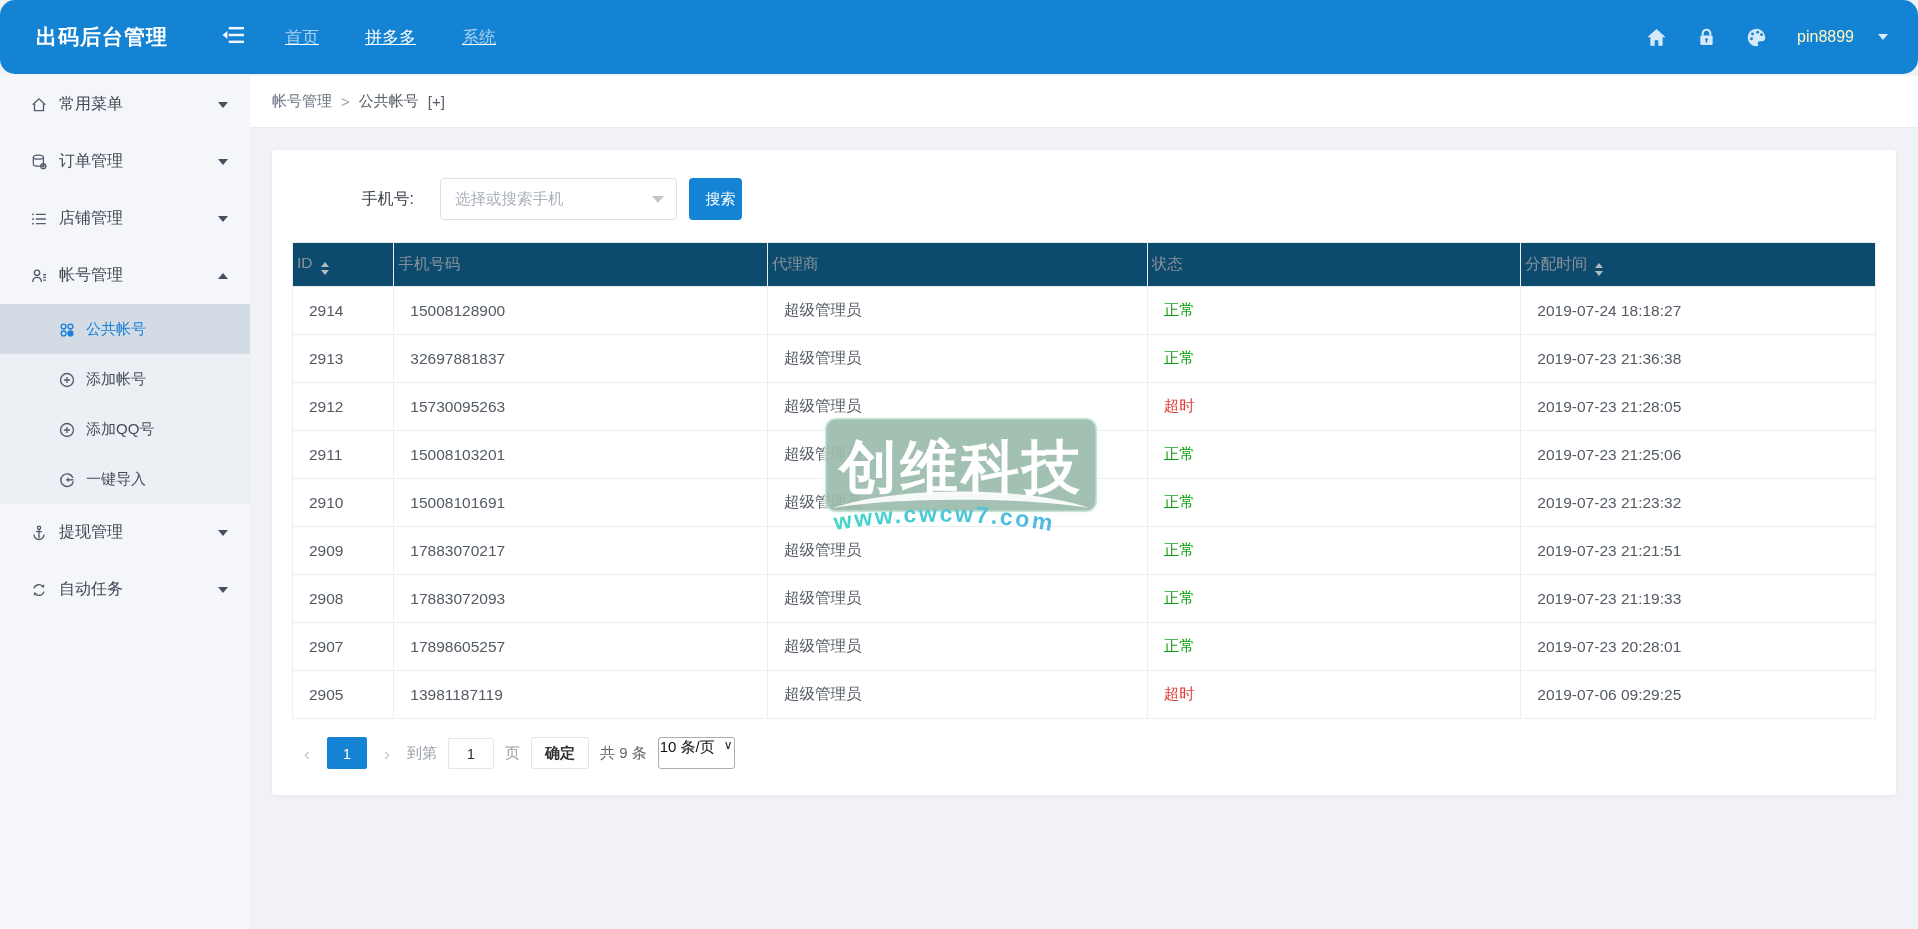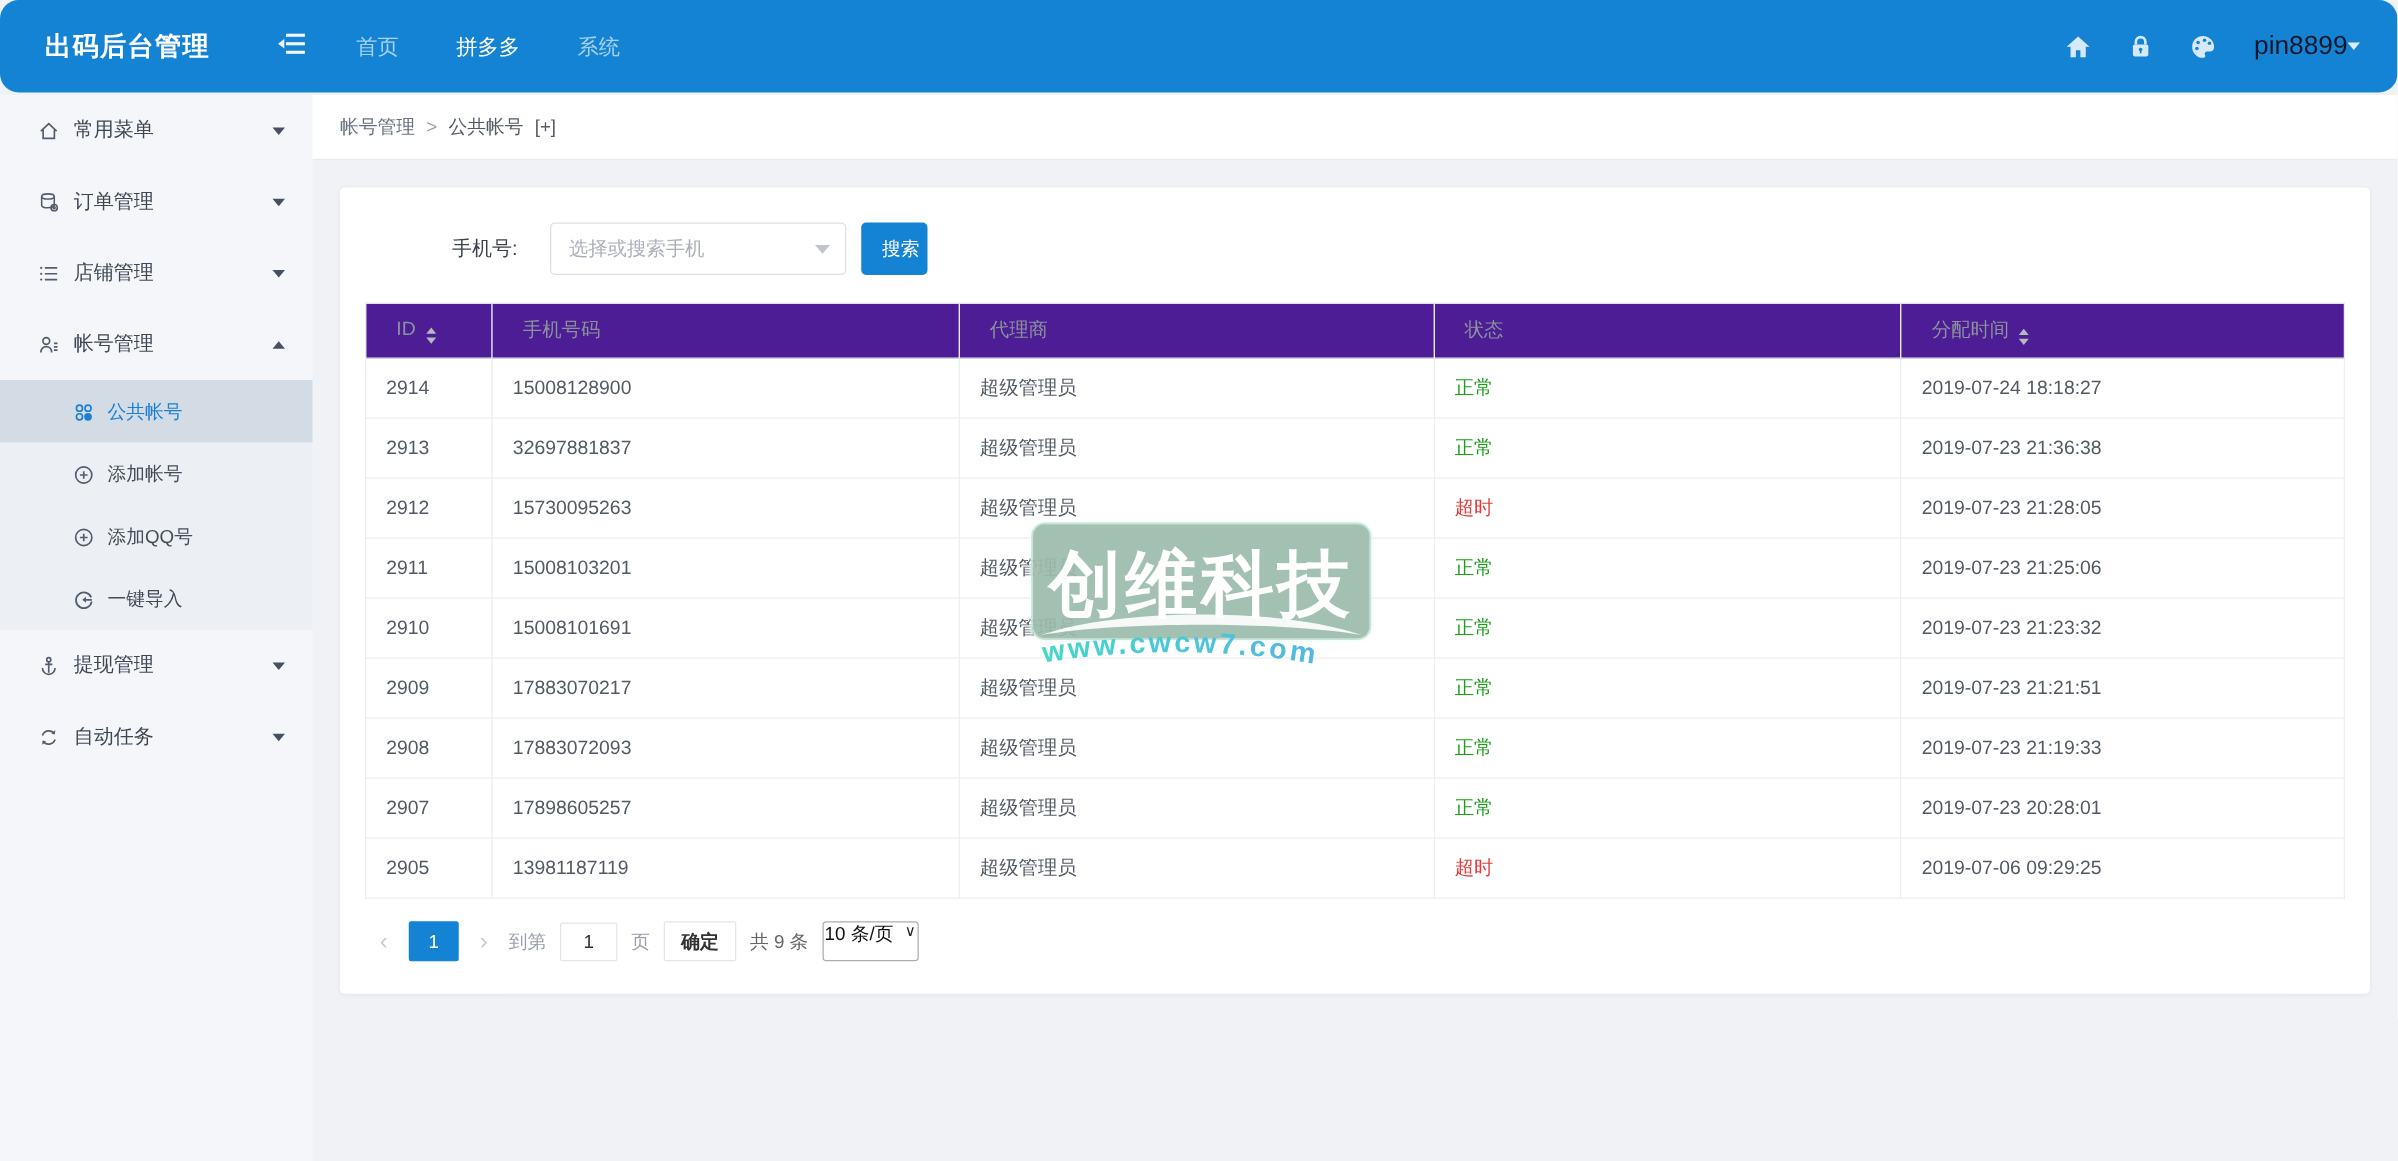--- a/index.html
+++ b/index.html
@@ -6,26 +6,26 @@
   html,body { margin:0; padding:0; width:1918px; height:929px; }
   body {
     position:relative; overflow:hidden; background:#f0f2f5;
     font-family:"Liberation Sans","DejaVu Sans",sans-serif; color:#333;
   }
   
   .navbar { position:absolute; top:0; left:0; width:1918px; height:74px;
     background:#1583d3; display:flex; align-items:center; color:#fff;border-radius:15px; }
   .brand { padding-left:36px; width:188px; font-size:21px; font-weight:bold; letter-spacing:1px; white-space:nowrap; }
   .collapse-btn { margin-left:34px; margin-right:40px; display:flex; align-items:center; color:#f2f8fd; cursor:pointer; }
-  .nav-menu { display:flex; align-items:flex-end; }
+  .nav-menu { display:flex; align-items:flex-end;text-decoration:underline; }
   .nav-item { font-size:17px; margin-right:46px; color:rgba(255,255,255,.62); cursor:pointer; }
   .nav-item.active { color:#ffffff; }
   .nav-right { margin-left:auto; display:flex; align-items:center; gap:30px; padding-right:30px; }
   .nav-ico { color:#d6e9fb; display:flex; align-items:center; cursor:pointer; }
-  .user-box { display:flex; align-items:center; gap:0; font-size:21px; color:#0f172a; cursor:pointer; }
+  .user-box { display:flex; align-items:center; gap:24px; font-size:16px; color:#fef9c3; cursor:pointer; }
   .caret-down { width:0; height:0; border-left:5px solid transparent; border-right:5px solid transparent; border-top:6px solid #dcecfb; }
   
   .sidebar { position:absolute; top:76px; left:0; bottom:0; width:250px; background:#f4f6fa; }
   .side-item { height:57px; display:flex; align-items:center; padding:0 22px 0 30px; font-size:16px; color:#3f4753; cursor:pointer; }
   .side-label { margin-right:6px; }
   .chev { width:0; height:0; border-left:5px solid transparent; border-right:5px solid transparent; margin-left:auto; }
   .chev.down { border-top:6px solid #465062; }
   .chev.up { border-bottom:6px solid #465062; }
   .submenu { background:#ecf0f5; }
   .sub-item { height:50px; display:flex; align-items:center; padding:0 22px 0 58px; font-size:15px; color:#444c59; cursor:pointer; }
@@ -49,21 +49,21 @@
   .search-row { display:flex; align-items:center; margin-left:48px; }
   .search-label { width:74px; text-align:right; margin-right:26px; font-size:16px; color:#3c424d; }
   .select-box { width:237px; height:42px; border:1px solid #dcdfe6; border-radius:4px; background:#fff;
     display:flex; align-items:center; padding:0 12px 0 14px; cursor:pointer; }
   .select-placeholder { flex:1; font-size:15.5px; color:#aab0bc; }
   .select-caret { width:0; height:0; border-left:6px solid transparent; border-right:6px solid transparent; border-top:7px solid #c0c4cc; }
   .search-btn { margin-left:12px; width:53px; height:42px; background:#1583d3; color:#fff; border:none;
     border-radius:4px; font-size:15px; cursor:pointer; font-family:inherit;padding-left:16px; }
   
   table.grid { width:100%; border-collapse:collapse; margin-top:22px; table-layout:fixed; }
-  .grid th { background:#4c1d95; height:44px; padding:0 0 0 24px; text-align:left; font-weight:normal;
+  .grid th { background:#0c4a6e; height:44px; padding:0 0 0 4px; text-align:left; font-weight:normal;
     font-size:15.5px; color:#8b929c; border:1px solid #e9ebee; }
   .grid td { height:48px; padding:0 0 0 16px; font-size:15.5px; color:#525a64; background:#fff;
     border:1px solid #eceef1; }
   .sort { display:inline-flex; flex-direction:column; gap:3px; margin-left:8px; vertical-align:1px; }
   .sort i { display:block; width:0; height:0; border-left:4.5px solid transparent; border-right:4.5px solid transparent; }
   .sort .u { border-bottom:5px solid #b4b8bf; }
   .sort .d { border-top:5px solid #b4b8bf; }
   
   .pagination { display:flex; align-items:center; gap:11px; margin-top:18px; margin-left:6px; font-size:15px; color:#666; }
   .pg-arrow { color:#c6cad1; font-size:19px; width:18px; text-align:center; cursor:default; line-height:1; }

